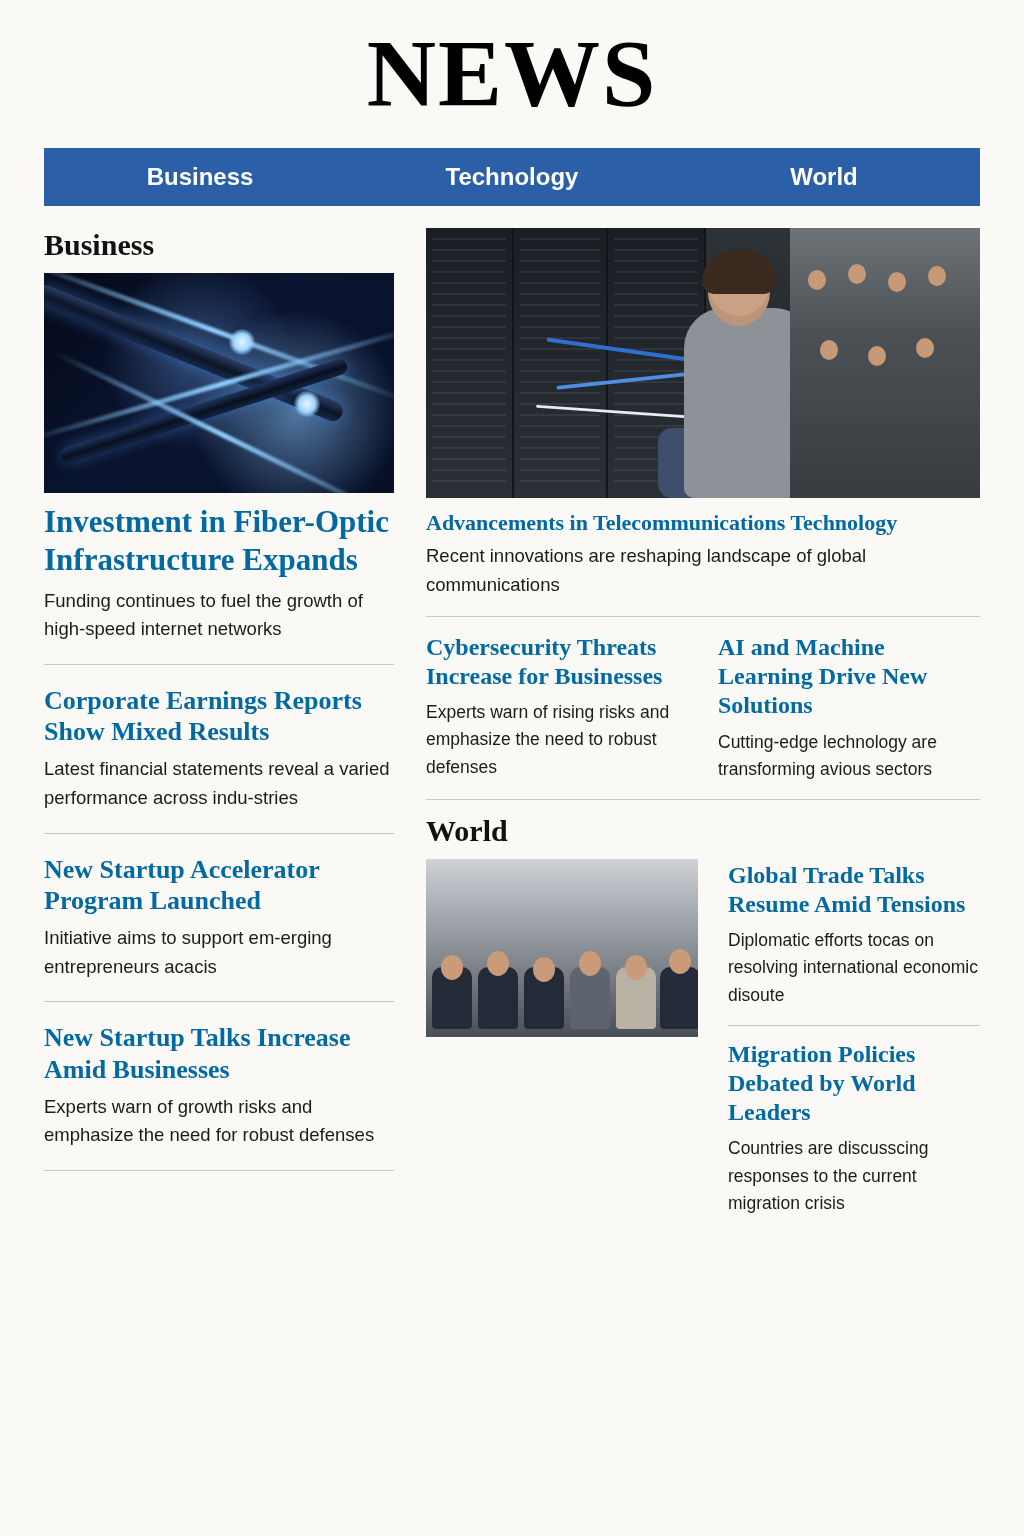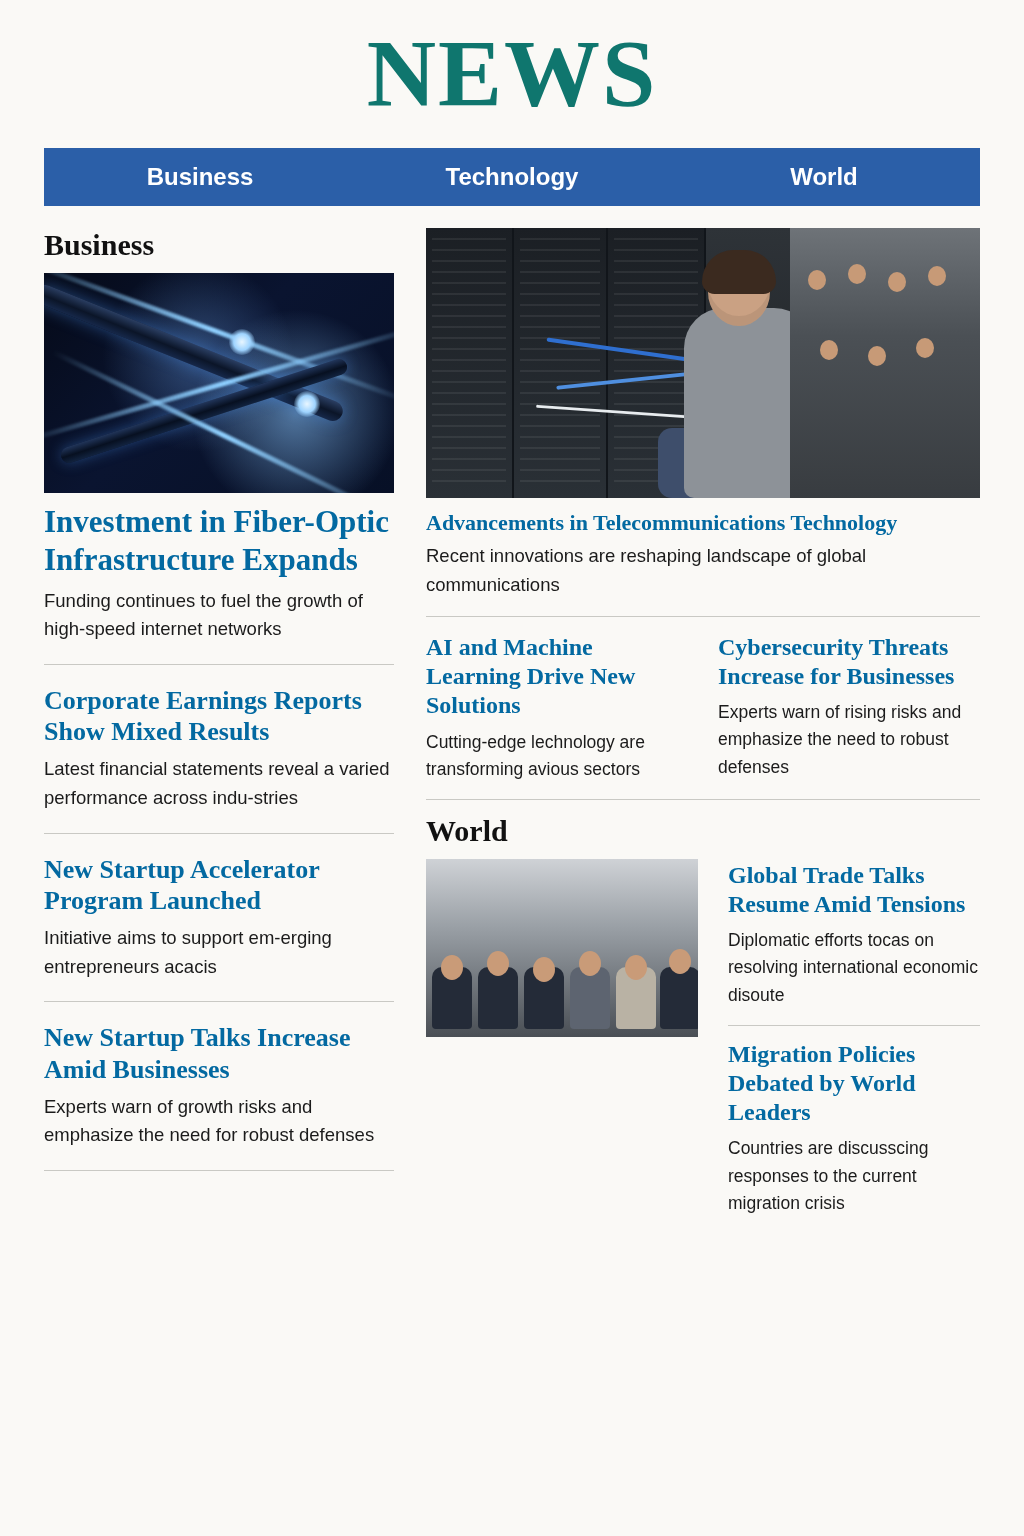--- a/index.html
+++ b/index.html
@@ -28,21 +28,21 @@
     text-align: center;
     padding-top: 26px;
     padding-bottom: 8px;
   }
   .masthead-title {
     font-family: "Liberation Serif", serif;
     font-weight: 700;
     font-size: 96px;
     line-height: 1.0;
     letter-spacing: 2px;
-    color: #0f766e;
+    color: #000000;
   }
 
   
   .navbar {
     margin-top: 18px;
     background: #2b5fa8;
     height: 58px;
     display: flex;
     align-items: center;
   }
@@ -373,26 +373,26 @@
         </div>
       </div>
 
       <div class="headline h-lead-right">Advancements in Telecommunications Technology</div>
       <div class="deck">Recent innovations are reshaping landscape of global communications</div>
 
       <hr class="rule-tight">
 
       <div class="two-col">
         <div>
+          <div class="headline h-small">Cybersecurity Threats Increase for Businesses</div>
+          <div class="deck-sm">Experts warn of rising risks and emphasize the need to robust defenses</div>
+        </div>
+        <div>
           <div class="headline h-small">AI and Machine Learning Drive New Solutions</div>
           <div class="deck-sm">Cutting-edge lechnology are transforming avious sectors</div>
-        </div>
-        <div>
-          <div class="headline h-small">Cybersecurity Threats Increase for Businesses</div>
-          <div class="deck-sm">Experts warn of rising risks and emphasize the need to robust defenses</div>
         </div>
       </div>
 
       <hr class="rule-tight">
 
       <div class="section-head">World</div>
 
       <div class="world-block">
         <div class="world-left">
           <div class="photo photo-world">

